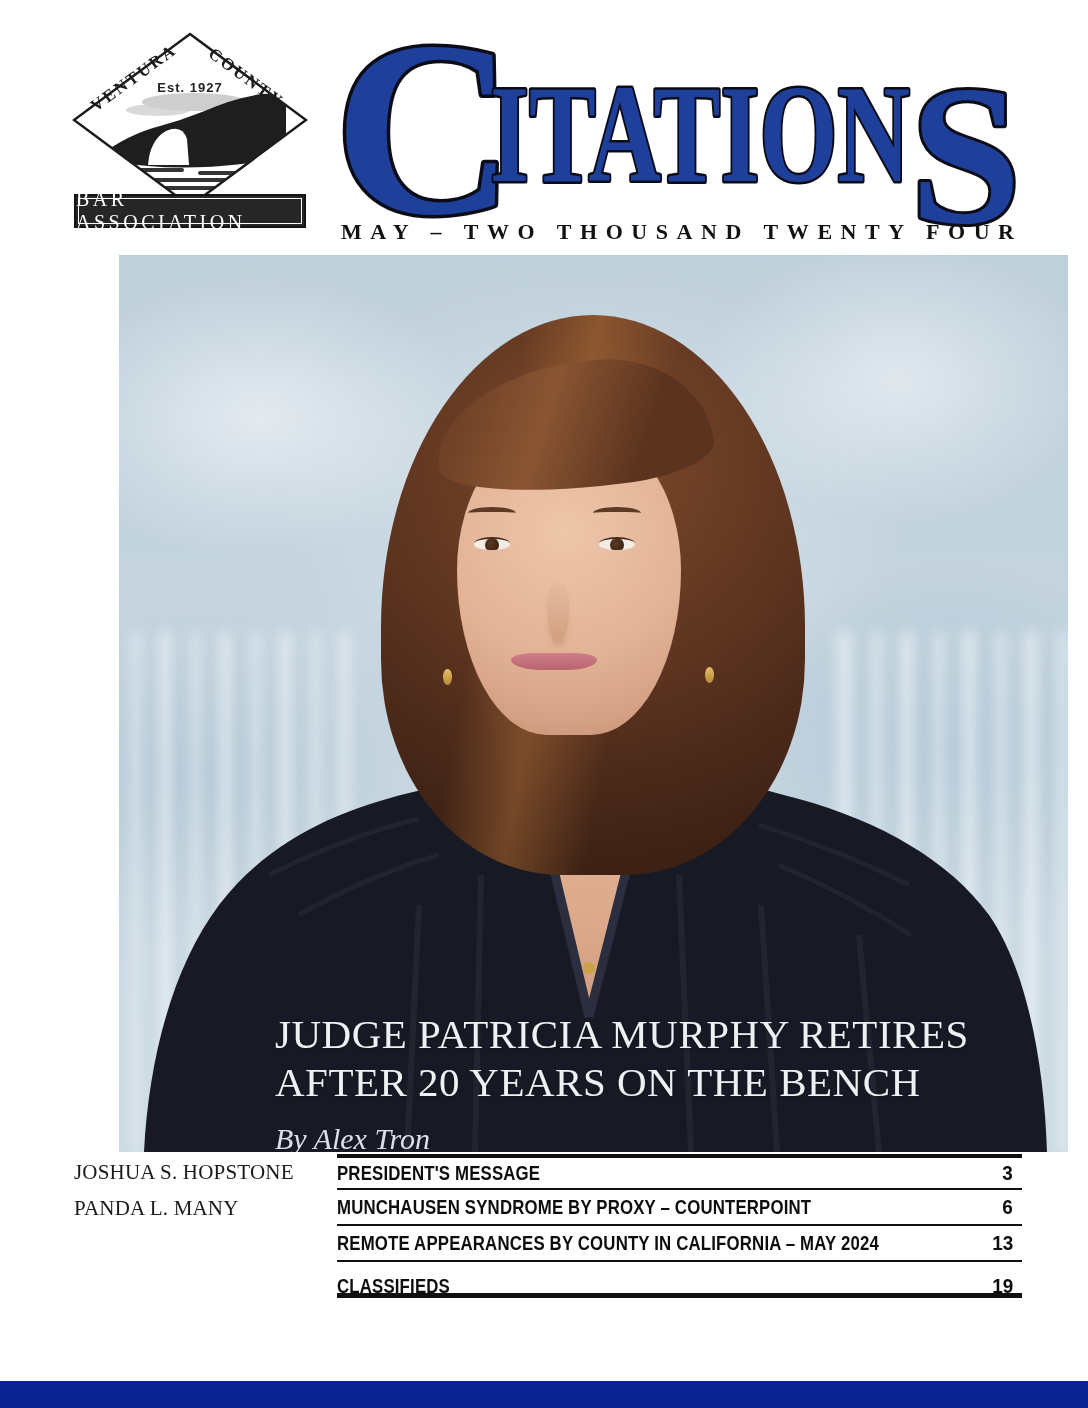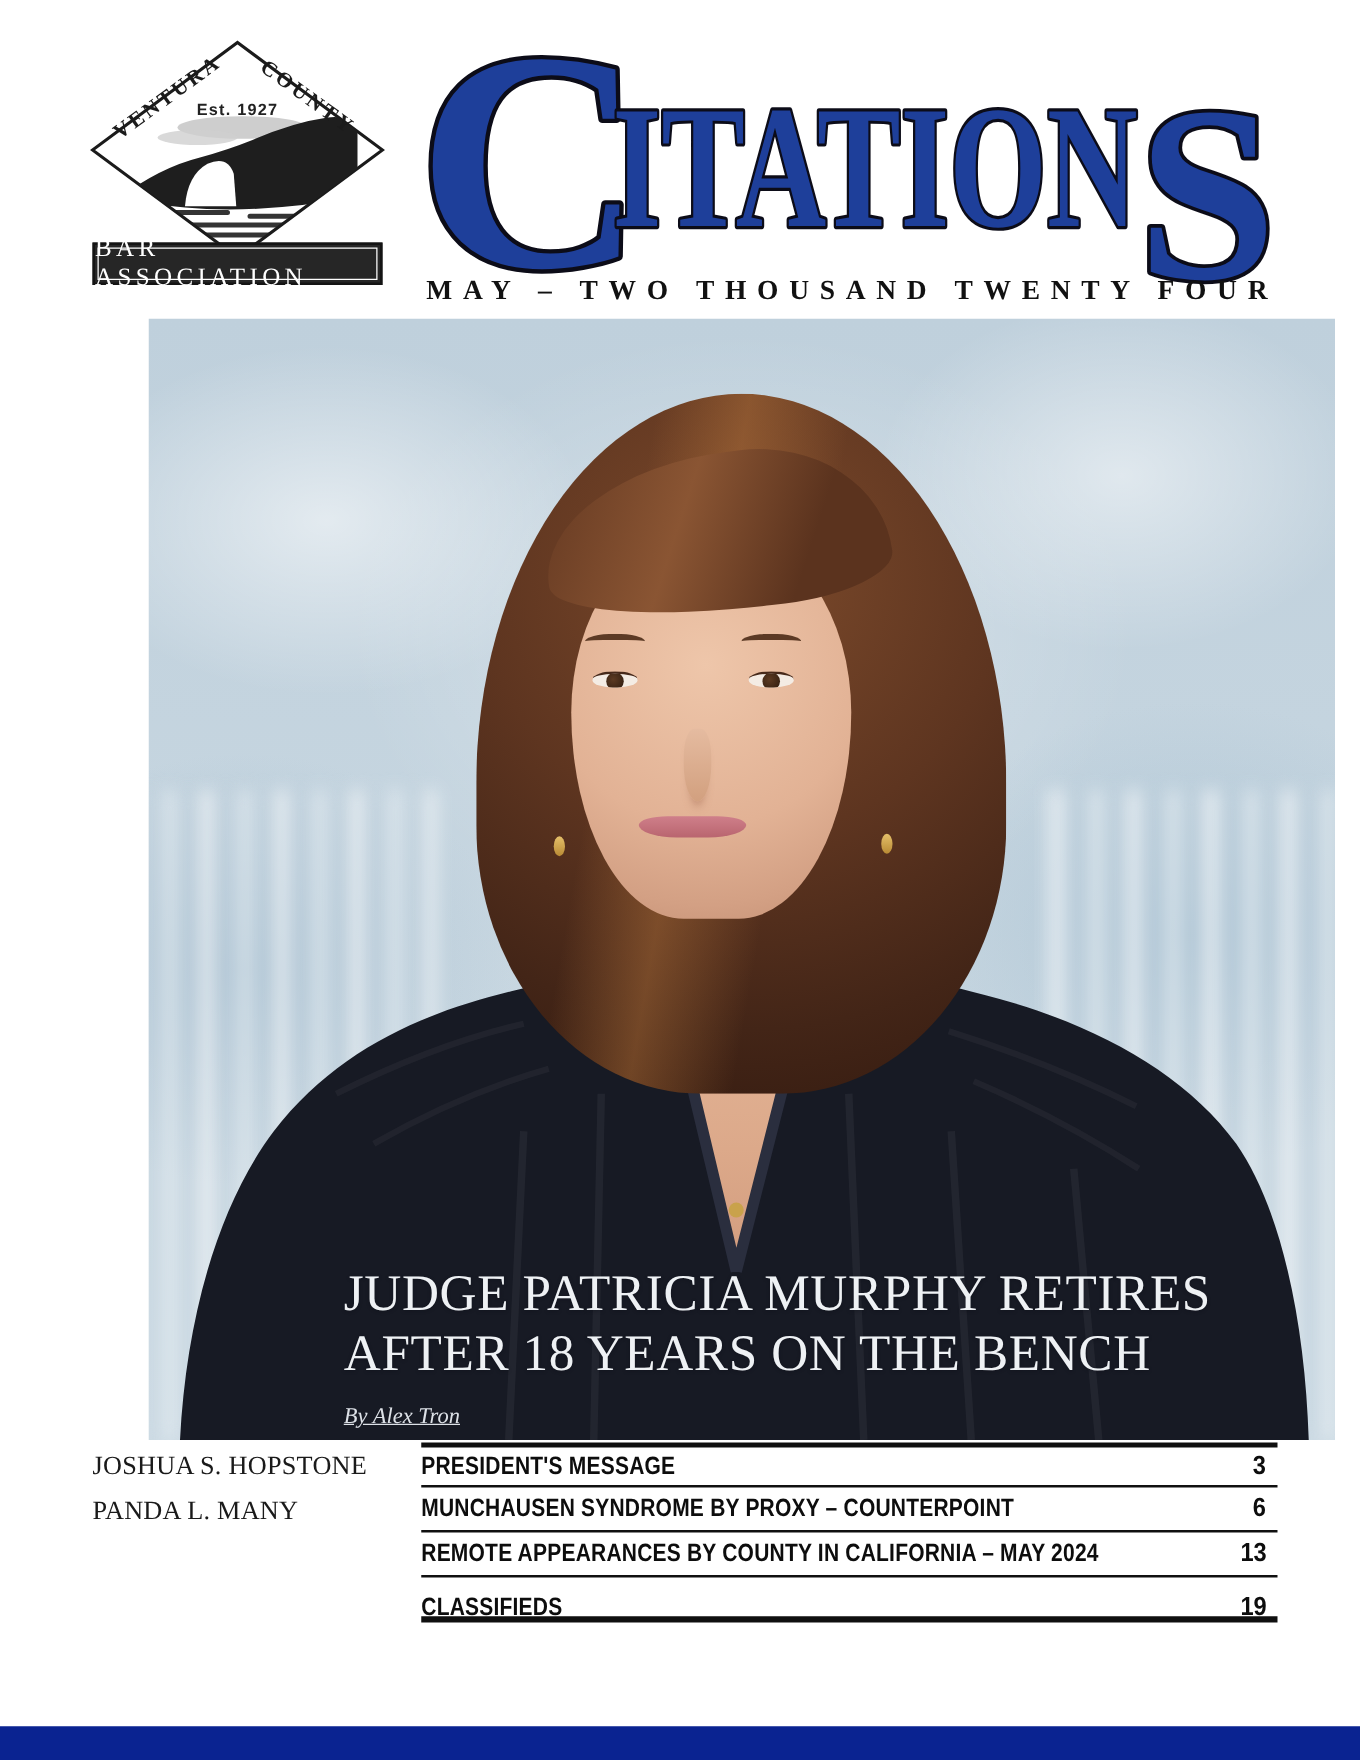--- a/index.html
+++ b/index.html
@@ -50,21 +50,21 @@
   .eye { position:absolute; width:36px; height:13px; background:#f4ece4; border-radius:50% 50% 45% 45%; border-top:2px solid #46291a; overflow:hidden; }
   .eye.l { left:355px; top:282px; } .eye.r { left:480px; top:282px; }
   .pupil { width:14px; height:14px; background:radial-gradient(circle at 40% 40%, #5c3a22, #2c1a0e); border-radius:50%; margin:-1px auto 0; }
   .nose { position:absolute; left:428px; top:328px; width:22px; height:58px; background:linear-gradient(#e5bba0, #d2a07f); border-radius:42% 42% 55% 55%; box-shadow:0 9px 7px -5px rgba(158,101,74,.55); }
   .mouth { position:absolute; left:392px; top:398px; width:86px; height:17px; background:linear-gradient(#cf7f8a,#b9656f); border-radius:46% 46% 60% 60% / 70% 70% 100% 100%; }
   .earring { position:absolute; width:9px; height:16px; background:linear-gradient(#e5c06a,#b88a34); border-radius:50%; }
   .earring.l { left:324px; top:414px; } .earring.r { left:586px; top:412px; }
 
   .headline { position:absolute; left:156px; top:755px; color:#eef1f4; }
   .headline .hl { font-size:41px; line-height:48px; letter-spacing:.5px; font-weight:400; text-shadow:0 1px 3px rgba(10,12,20,.35); }
-  .headline .by { margin-top:16px; font-style:italic; font-size:18px; color:#dde1e7;text-decoration:underline; }
+  .headline .by { margin-top:16px; font-style:italic; font-size:30px; color:#dde1e7; }
 
   
   .toc { position:absolute; left:74px; top:1154px; width:948px; }
   .toc-row { display:flex; height:36px; }
   .toc-author { width:263px; display:flex; align-items:center; font-size:21px; color:#1a1a1a; letter-spacing:.2px; }
   .toc-entry { flex:1; display:flex; align-items:center; justify-content:space-between; border-bottom:2px solid #101010; padding:0 9px 0 0; }
   .toc-row:first-child .toc-entry { border-top:4px solid #101010; }
   .toc-row:last-child .toc-entry { border-bottom:5px solid #101010;margin-top:17px; }
   .toc-title { font-family:"Liberation Sans", sans-serif; font-weight:700; font-size:20px; letter-spacing:.2px; color:#0d0d0d; transform:scaleX(.84); transform-origin:left center; white-space:nowrap; }
   .toc-page { font-family:"Liberation Sans", sans-serif; font-weight:700; font-size:21px; color:#0d0d0d; transform:scaleX(.9); transform-origin:right center; }
@@ -142,21 +142,21 @@
     <div class="eye r">
         <div class="pupil"></div>
       </div>
     <div class="nose"></div>
     <div class="mouth"></div>
     <div class="earring l"></div>
     <div class="earring r"></div>
 
     <div class="headline">
       <div class="hl">JUDGE PATRICIA MURPHY RETIRES</div>
-      <div class="hl">AFTER 18 YEARS ON THE BENCH</div>
+      <div class="hl">AFTER 20 YEARS ON THE BENCH</div>
       <div class="by">By Alex Tron</div>
 
     </div>
   </section>
 
   <section class="toc">
     <div class="toc-row">
       <div class="toc-author">JOSHUA S. HOPSTONE</div>
       <div class="toc-entry">
         <span class="toc-title">PRESIDENT'S MESSAGE</span>

